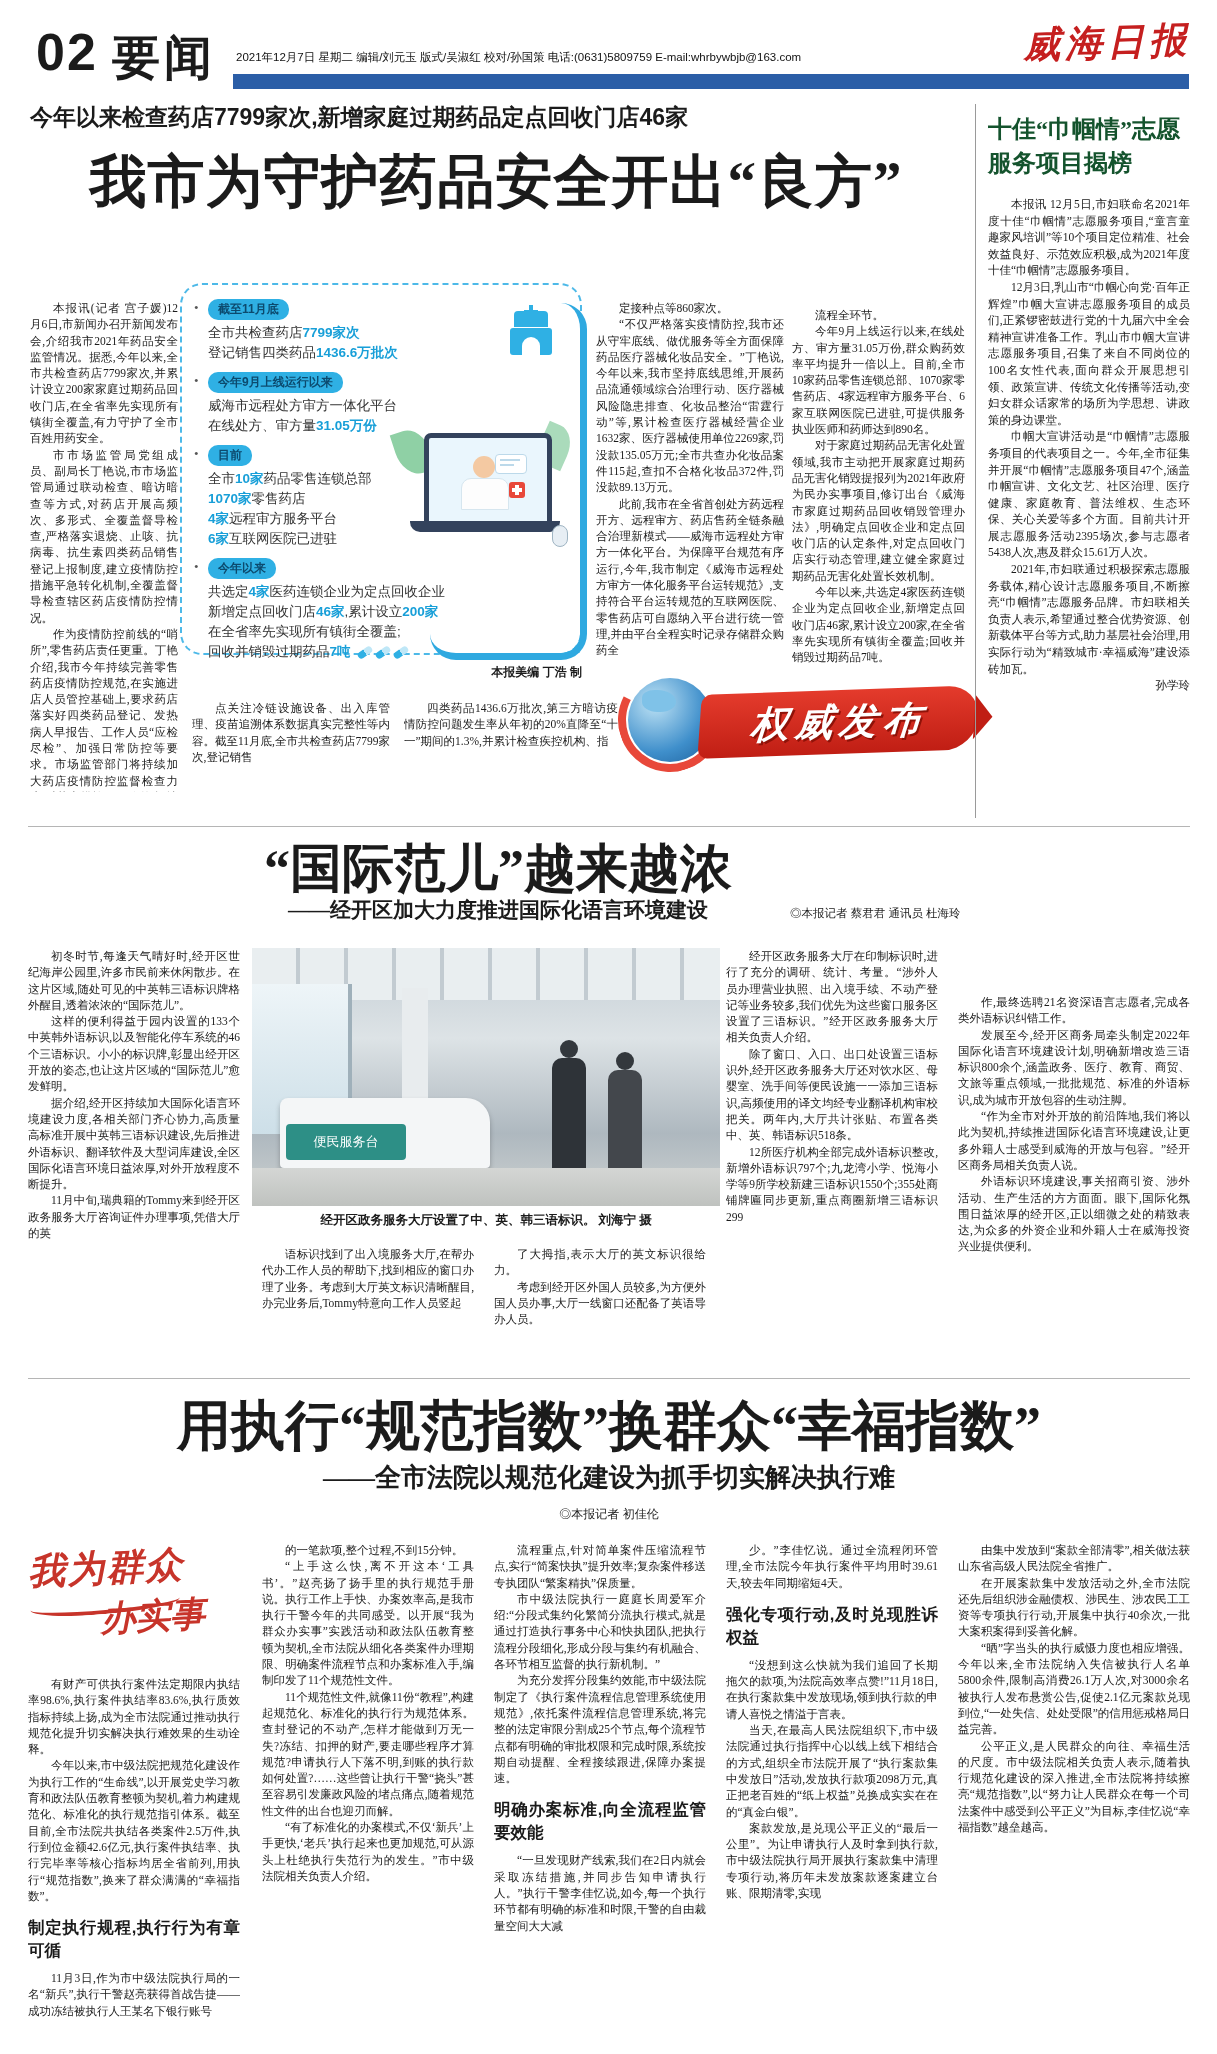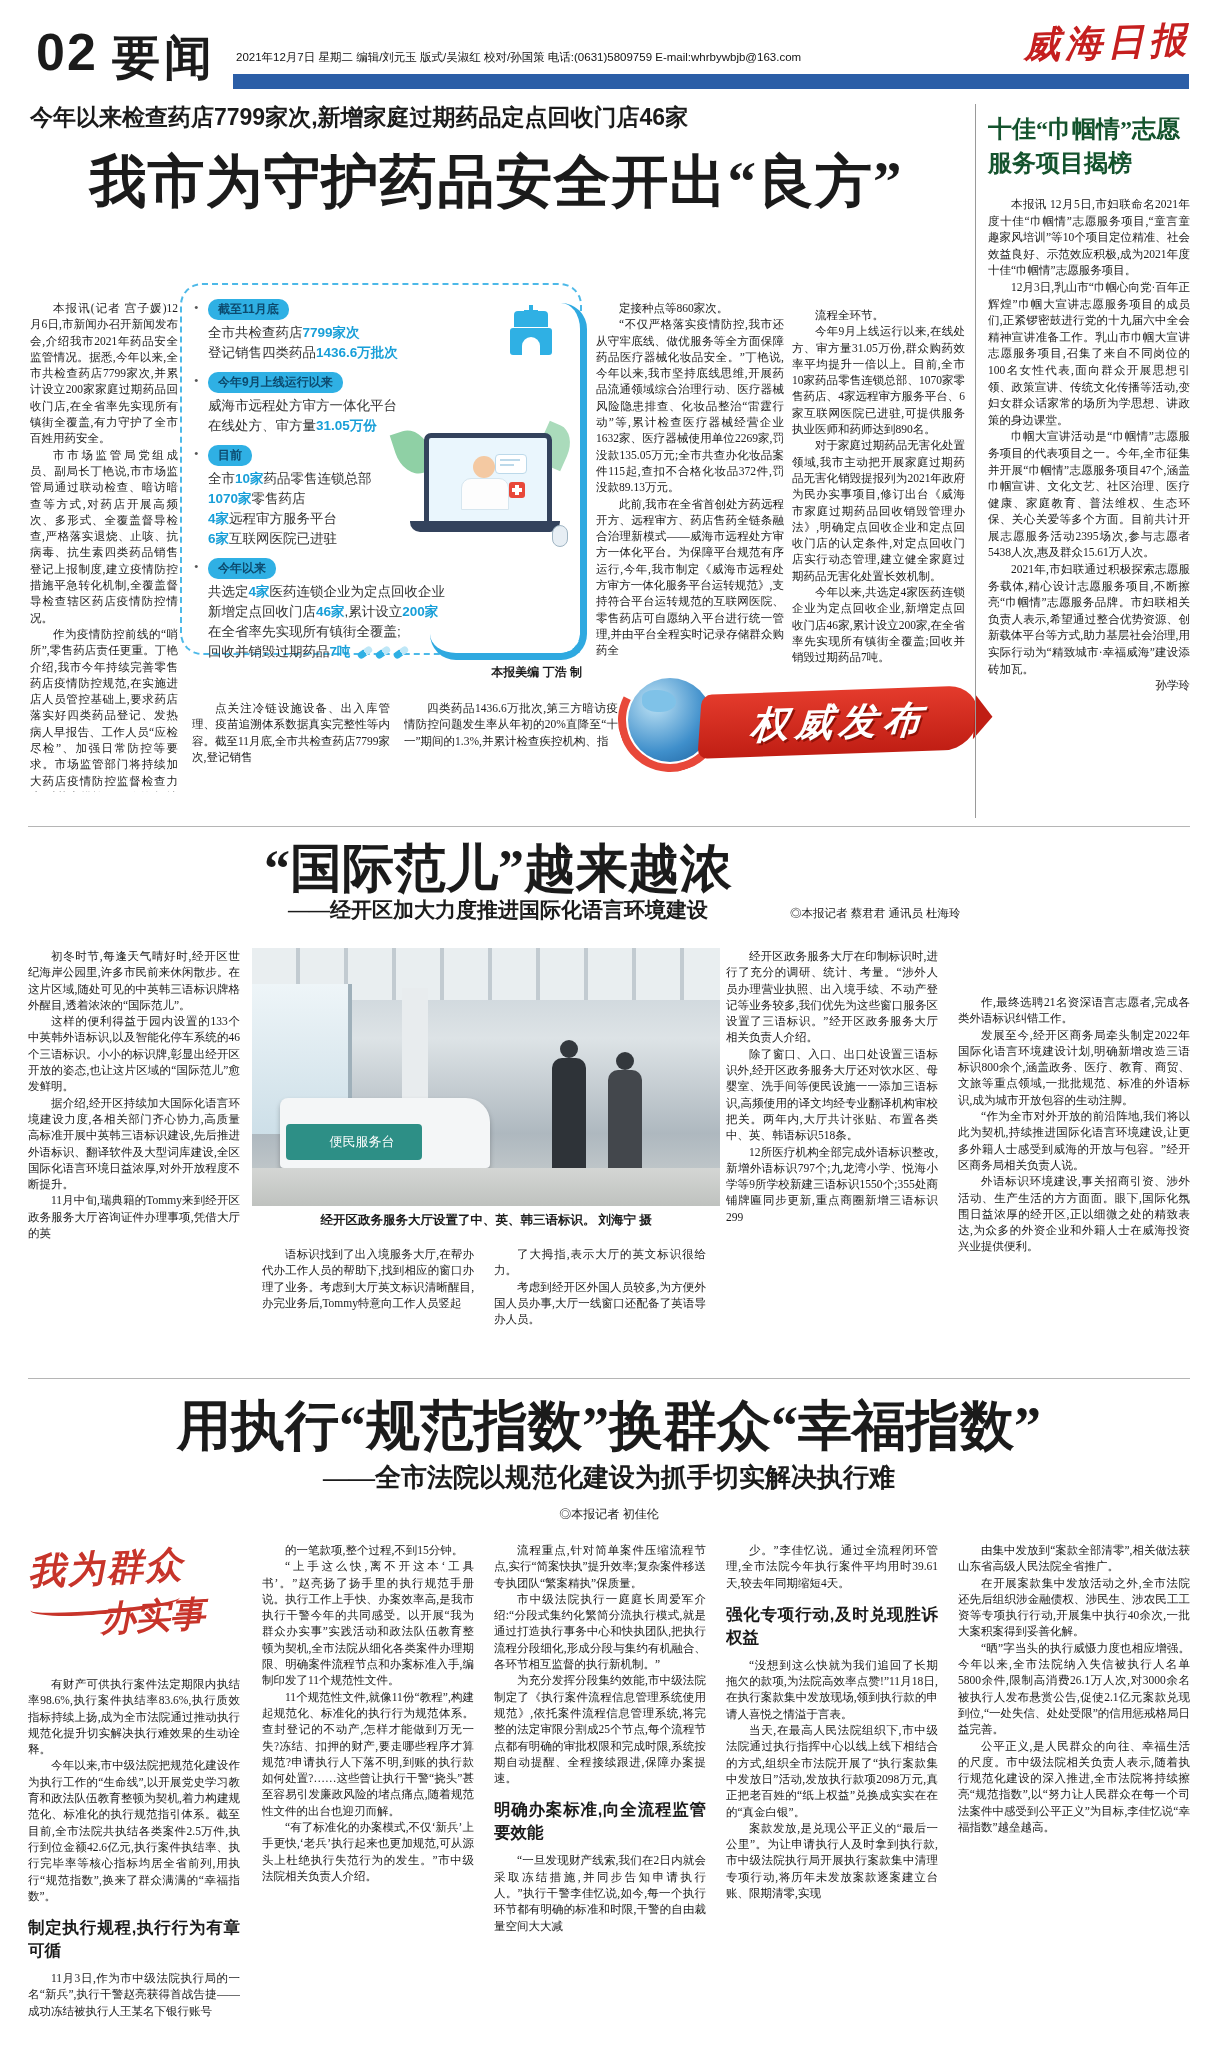--- a/index.html
+++ b/index.html
@@ -118,21 +118,21 @@
       background:linear-gradient(180deg,#c3cdd4 0%,#dde3e6 35%,#aeb8bf 72%,#cfd3d2 100%);}
   .photo .ceiling{position:absolute;left:0;top:0;width:100%;height:52px;
       background:repeating-linear-gradient(90deg,#e9eef0 0 44px,#c2cbd1 44px 48px);}
   .photo .window{position:absolute;left:0;top:36px;width:96px;height:150px;
       background:linear-gradient(180deg,#eef5f8,#cddfe8);border-right:4px solid #9fb0ba;}
   .photo .pillar{position:absolute;left:150px;top:40px;width:26px;height:150px;background:#e8ecee;}
   .photo .counter{position:absolute;left:28px;top:150px;width:210px;height:70px;
       background:#f4f6f7;border-radius:8px 24px 4px 4px;box-shadow:0 3px 5px rgba(0,0,0,.25);}
   .photo .counter-face{position:absolute;left:6px;top:26px;width:120px;height:36px;
       background:#2d8f86;border-radius:4px;color:#fff;font-size:13px;display:flex;
-      align-items:center;justify-content:center;font-family:"Liberation Sans",sans-serif;padding-left:16px;}
+      align-items:center;justify-content:center;font-family:"Liberation Sans",sans-serif;}
   .photo .person{position:absolute;width:34px;background:#2e3338;border-radius:10px 10px 0 0;}
   .photo .person::before{content:"";position:absolute;left:8px;top:-18px;width:18px;height:18px;
       border-radius:50%;background:#33383d;}
   .photo .p1{left:300px;top:110px;height:120px;}
   .photo .p2{left:356px;top:122px;height:108px;background:#43474c;}
   .photo .floor{position:absolute;left:0;bottom:0;width:100%;height:38px;
       background:linear-gradient(180deg,#d4d6d4,#bfc2bf);}
   .photo-caption{position:absolute;left:252px;top:1212px;width:468px;text-align:center;
       font-size:12.5px;font-weight:bold;}
 

